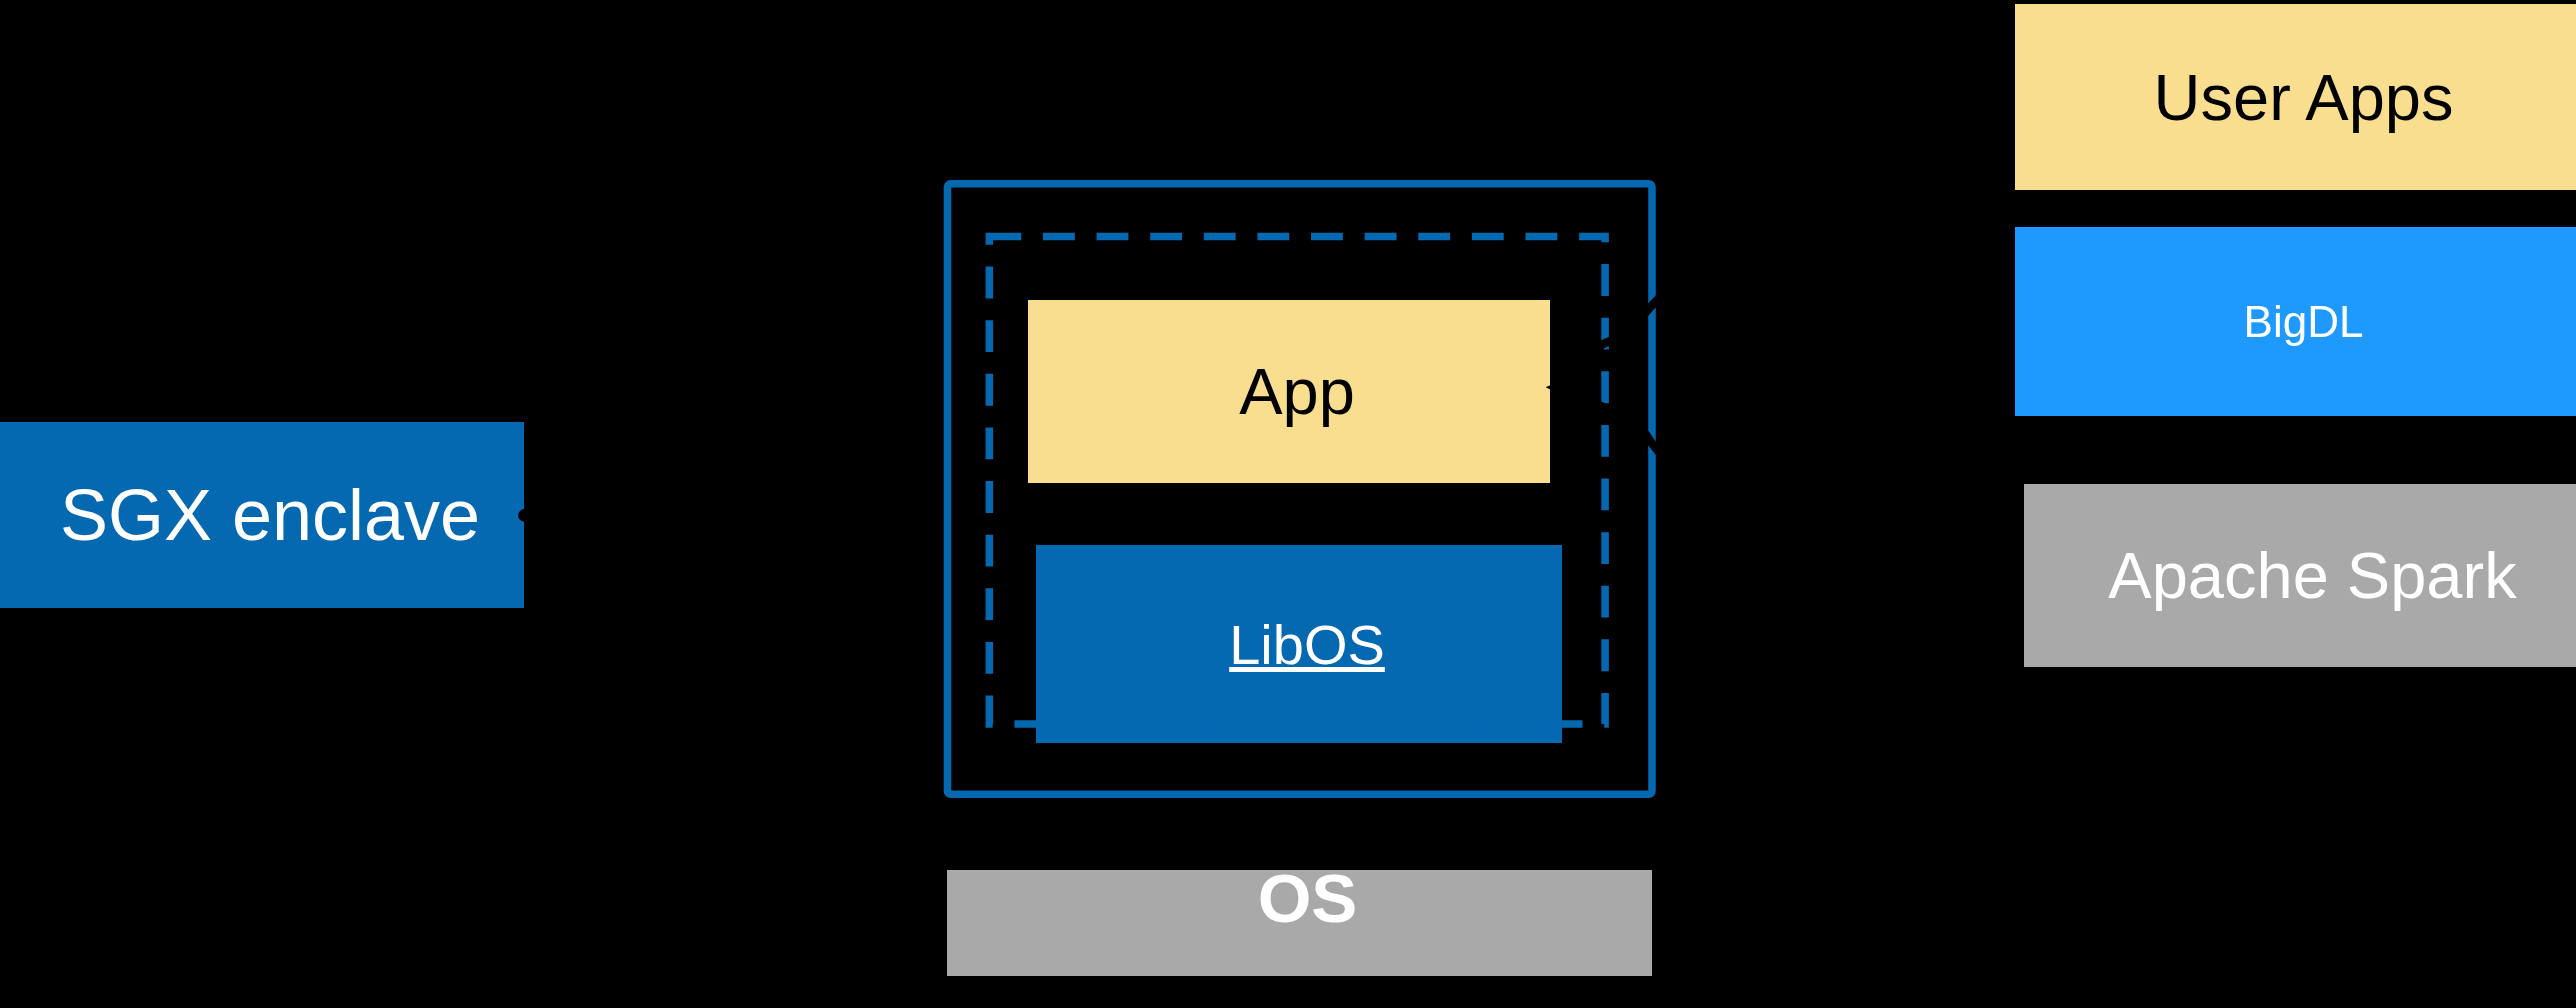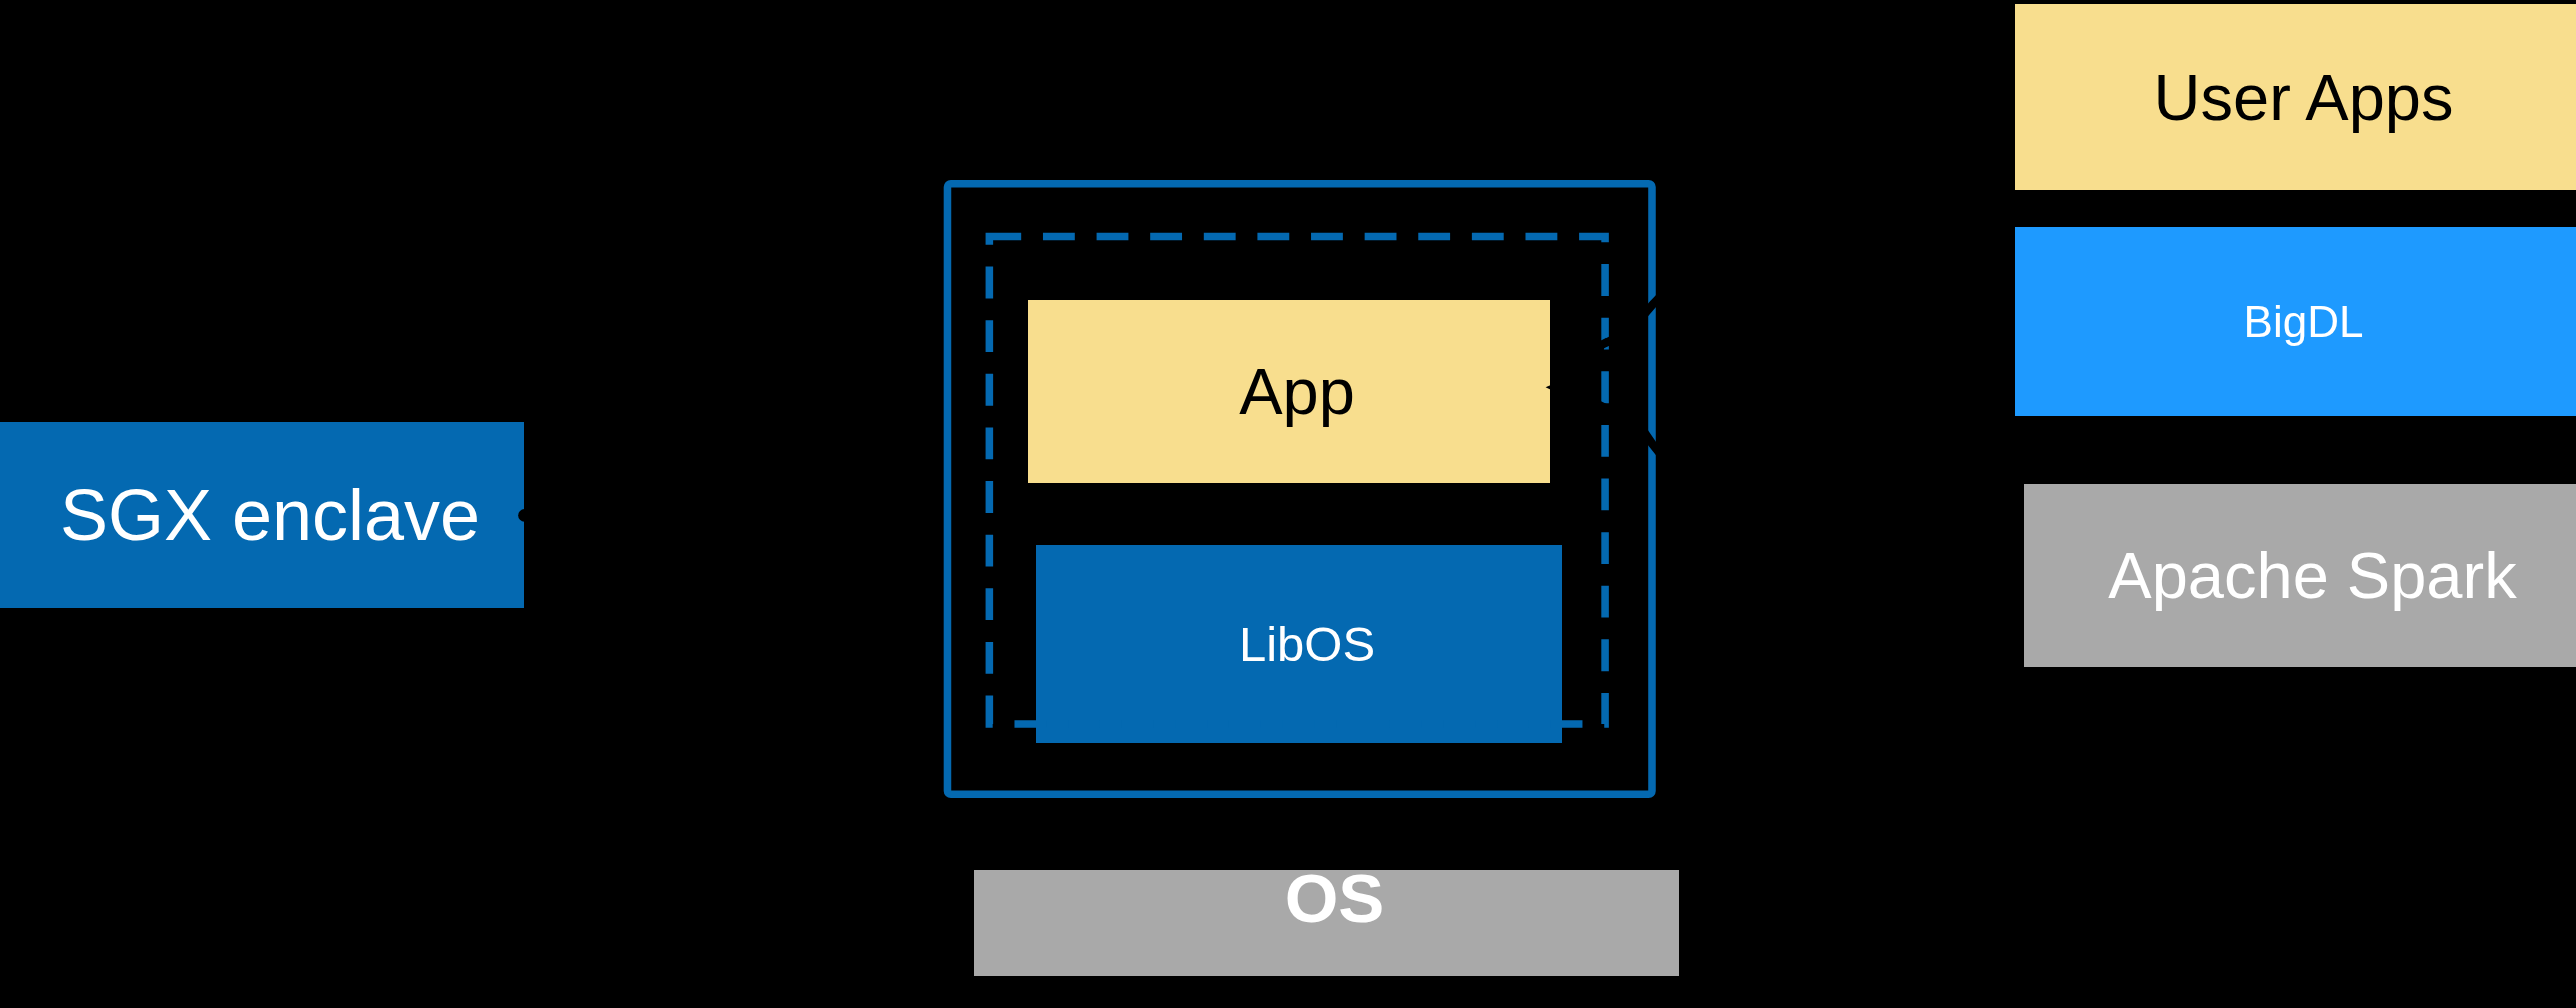--- a/index.html
+++ b/index.html
@@ -40,24 +40,24 @@
   }
   
   .app{
     left:1028px;top:300px;width:522px;height:183px;
     background:var(--pale-yellow);
     color:var(--text-dark);font-size:65px;text-align:center;
   }
   .libos{
     left:1036px;top:545px;width:526px;height:198px;
     background:var(--intel-blue);
-    color:var(--text-light);font-size:49px;
+    color:var(--text-light);font-size:56px;text-decoration:underline;
   }
   .os{
-    left:974px;top:870px;width:705px;height:106px;
+    left:947px;top:870px;width:705px;height:106px;
     background:var(--gray);
     color:var(--text-light);font-size:69px;font-weight:bold;
     padding-bottom:50px;
   }
   
   .user-apps{
     left:2015px;top:4.2px;width:561px;height:186px;
     background:var(--pale-yellow);
     color:var(--text-dark);font-size:65px;
   }

